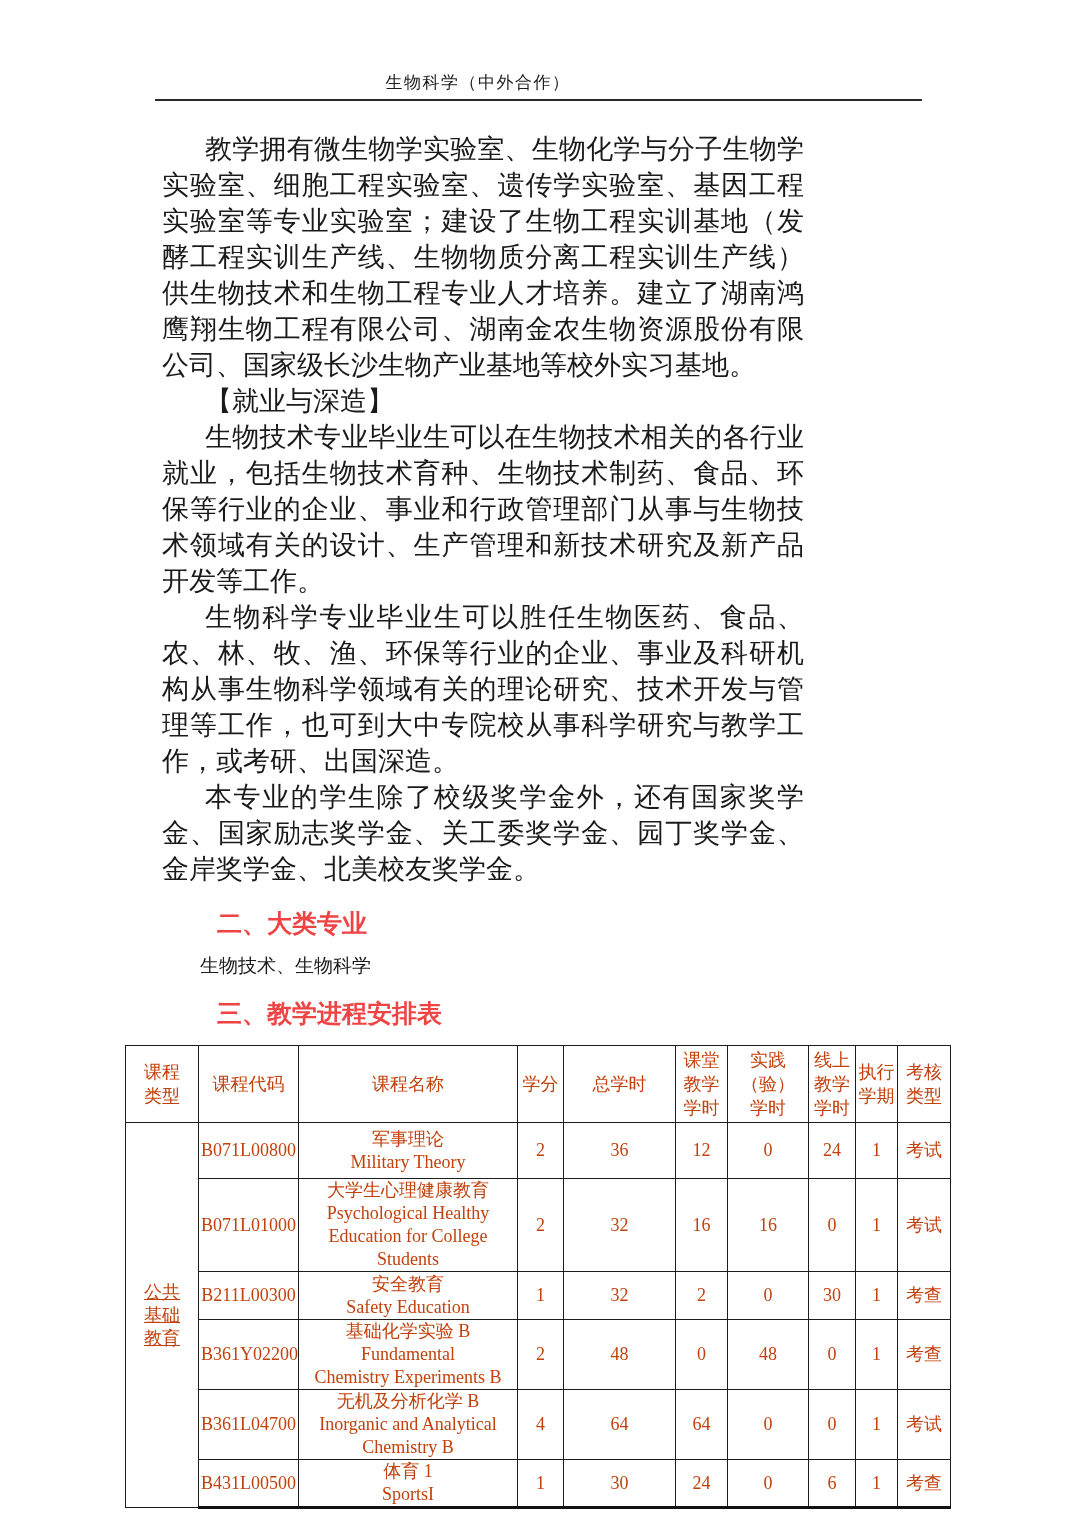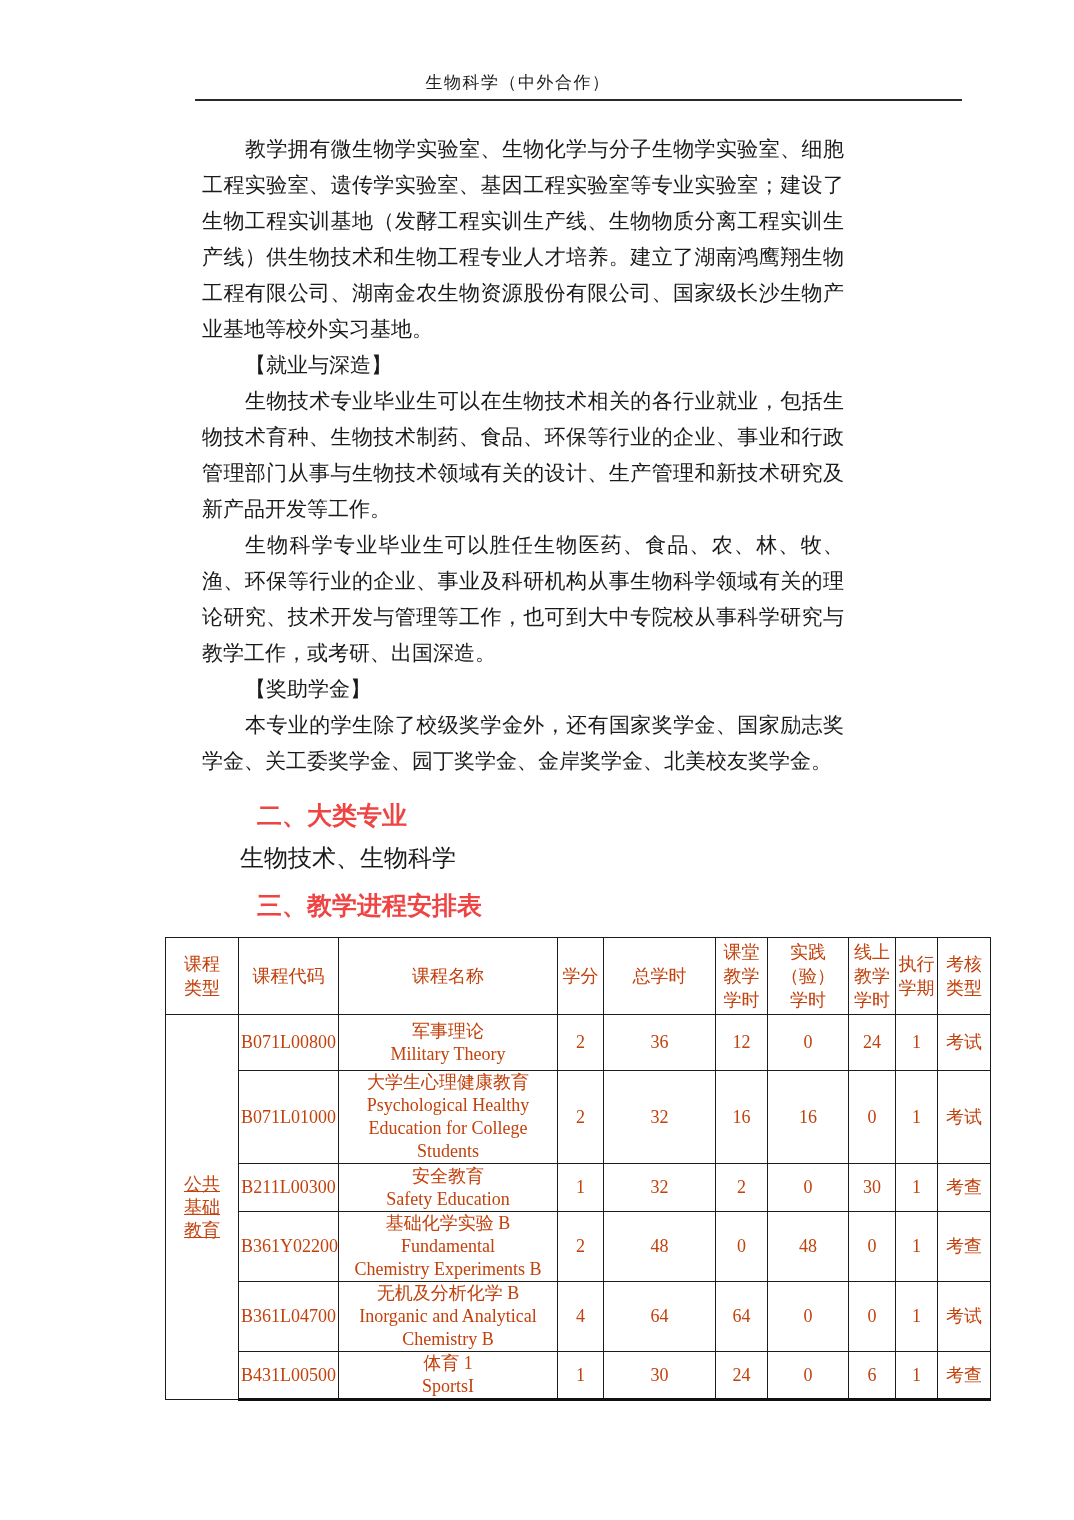--- a/index.html
+++ b/index.html
@@ -5,54 +5,53 @@
   html, body { margin: 0; padding: 0; }
   body { background: #ffffff; }
   .page {
     position: relative;
     width: 956px;
     height: 1520px;
     background: #ffffff;
     color: #1a1a1a;
     font-family: "Liberation Serif", "DejaVu Serif", serif;
     overflow: hidden;
-    margin-left: 40px;
   }
   .page-header-title {
     padding-top: 70px;
     text-align: center;
     font-size: 17px;
     line-height: 25px;
     letter-spacing: 1.5px;
   }
   .page-header-rule {
     margin: 4px 0 0 155px;
     width: 767px;
     height: 2px;
     background: #2a2a2a;
   }
   .document-body {
     margin: 30px 152px 0 162px; 
-    font-size: 21px;
+    font-size: 27px;
     line-height: 36px;
     text-align: justify;
   }
   .document-body p { margin: 0; text-indent: 43px; }
   .section-heading {
     margin: 20px 0 0 217px;
     font-family: "Liberation Sans", "DejaVu Sans", sans-serif;
     font-weight: bold;
     font-size: 25px;
     line-height: 32px;
     color: #ef4444;
   }
   .section-heading.second { margin-top: 18px; }
   .major-line {
     margin: 14px 0 0 200px;
-    font-size: 24px;
+    font-size: 19px;
     line-height: 26px;
   }
   table.schedule-table {
     border-collapse: collapse;
     table-layout: fixed;
     width: 825px;
     margin: 16px 0 0 125px;
     color: #c2410c;
   }
   .schedule-table th, .schedule-table td {
@@ -84,21 +83,20 @@
 
   <div class="page-header-title">生物科学（中外合作）</div>
   <div class="page-header-rule"></div>
 
   <div class="document-body">
 
   <p>教学拥有微生物学实验室、生物化学与分子生物学实验室、细胞工程实验室、遗传学实验室、基因工程实验室等专业实验室；建设了生物工程实训基地（发酵工程实训生产线、生物物质分离工程实训生产线）供生物技术和生物工程专业人才培养。建立了湖南鸿鹰翔生物工程有限公司、湖南金农生物资源股份有限公司、国家级长沙生物产业基地等校外实习基地。</p>
       <p>【就业与深造】</p>
       <p>生物技术专业毕业生可以在生物技术相关的各行业就业，包括生物技术育种、生物技术制药、食品、环保等行业的企业、事业和行政管理部门从事与生物技术领域有关的设计、生产管理和新技术研究及新产品开发等工作。</p>
       <p>生物科学专业毕业生可以胜任生物医药、食品、农、林、牧、渔、环保等行业的企业、事业及科研机构从事生物科学领域有关的理论研究、技术开发与管理等工作，也可到大中专院校从事科学研究与教学工作，或考研、出国深造。</p>
-      <p>【奖助学金】</p>
       <p>本专业的学生除了校级奖学金外，还有国家奖学金、国家励志奖学金、关工委奖学金、园丁奖学金、金岸奖学金、北美校友奖学金。</p>
     </div>
 
   <div class="section-heading">二、大类专业</div>
 
   <div class="major-line">生物技术、生物科学</div>
 
   <div class="section-heading second">三、教学进程安排表</div>
 
   <table class="schedule-table">

